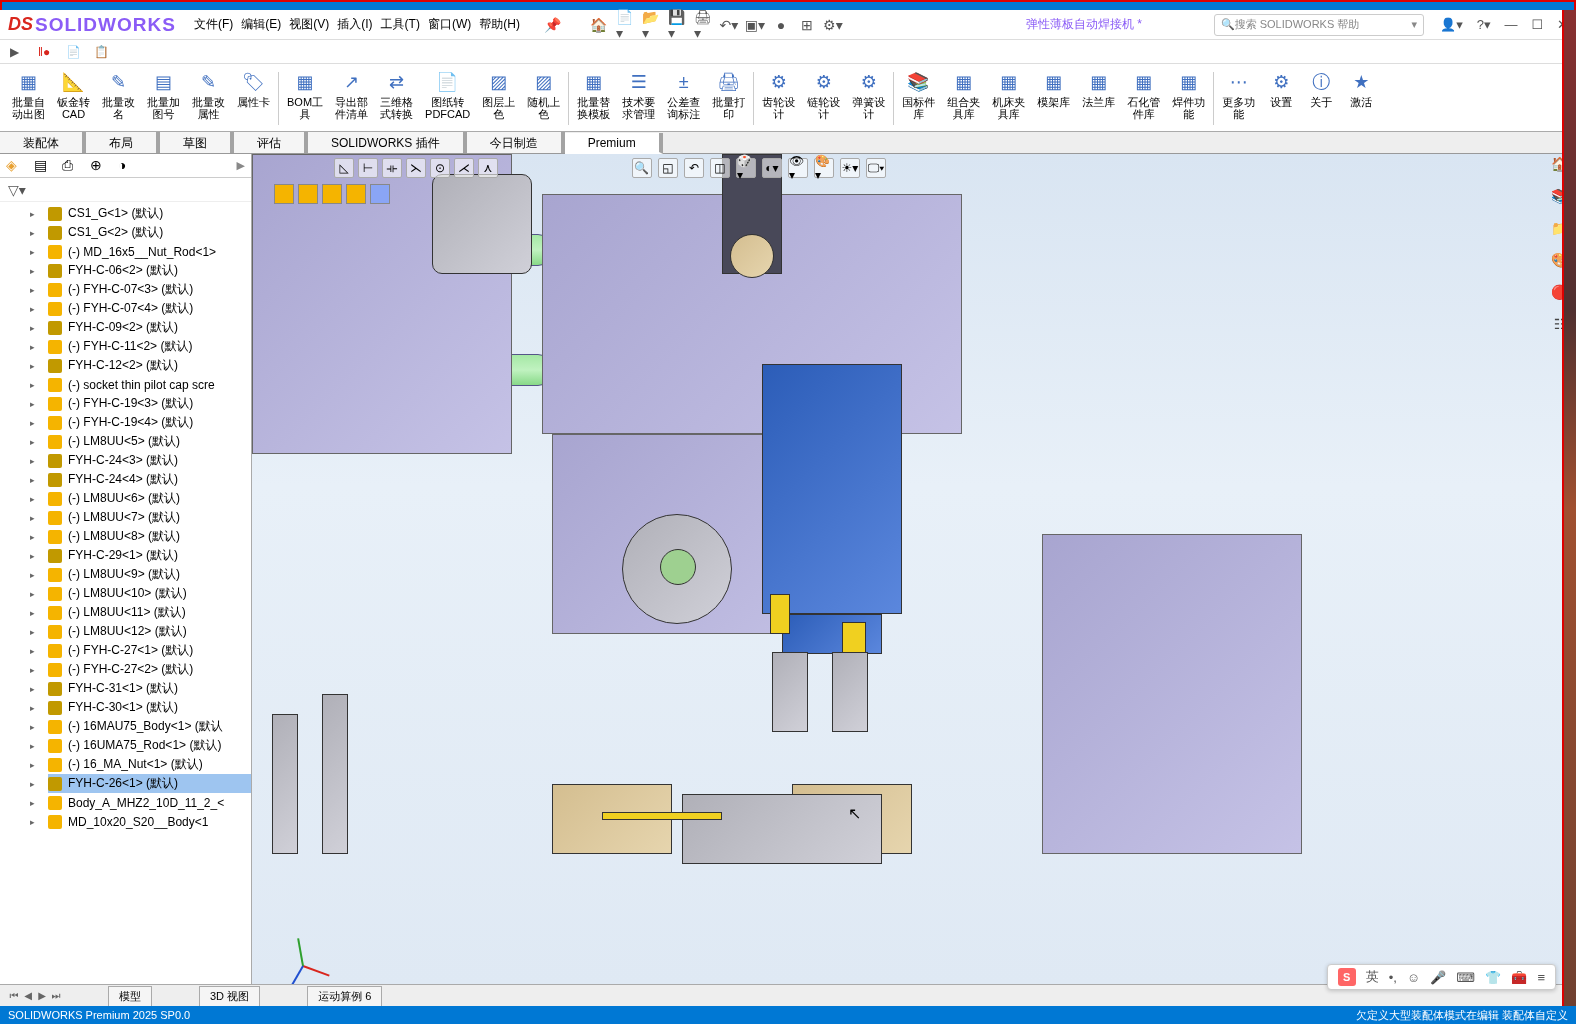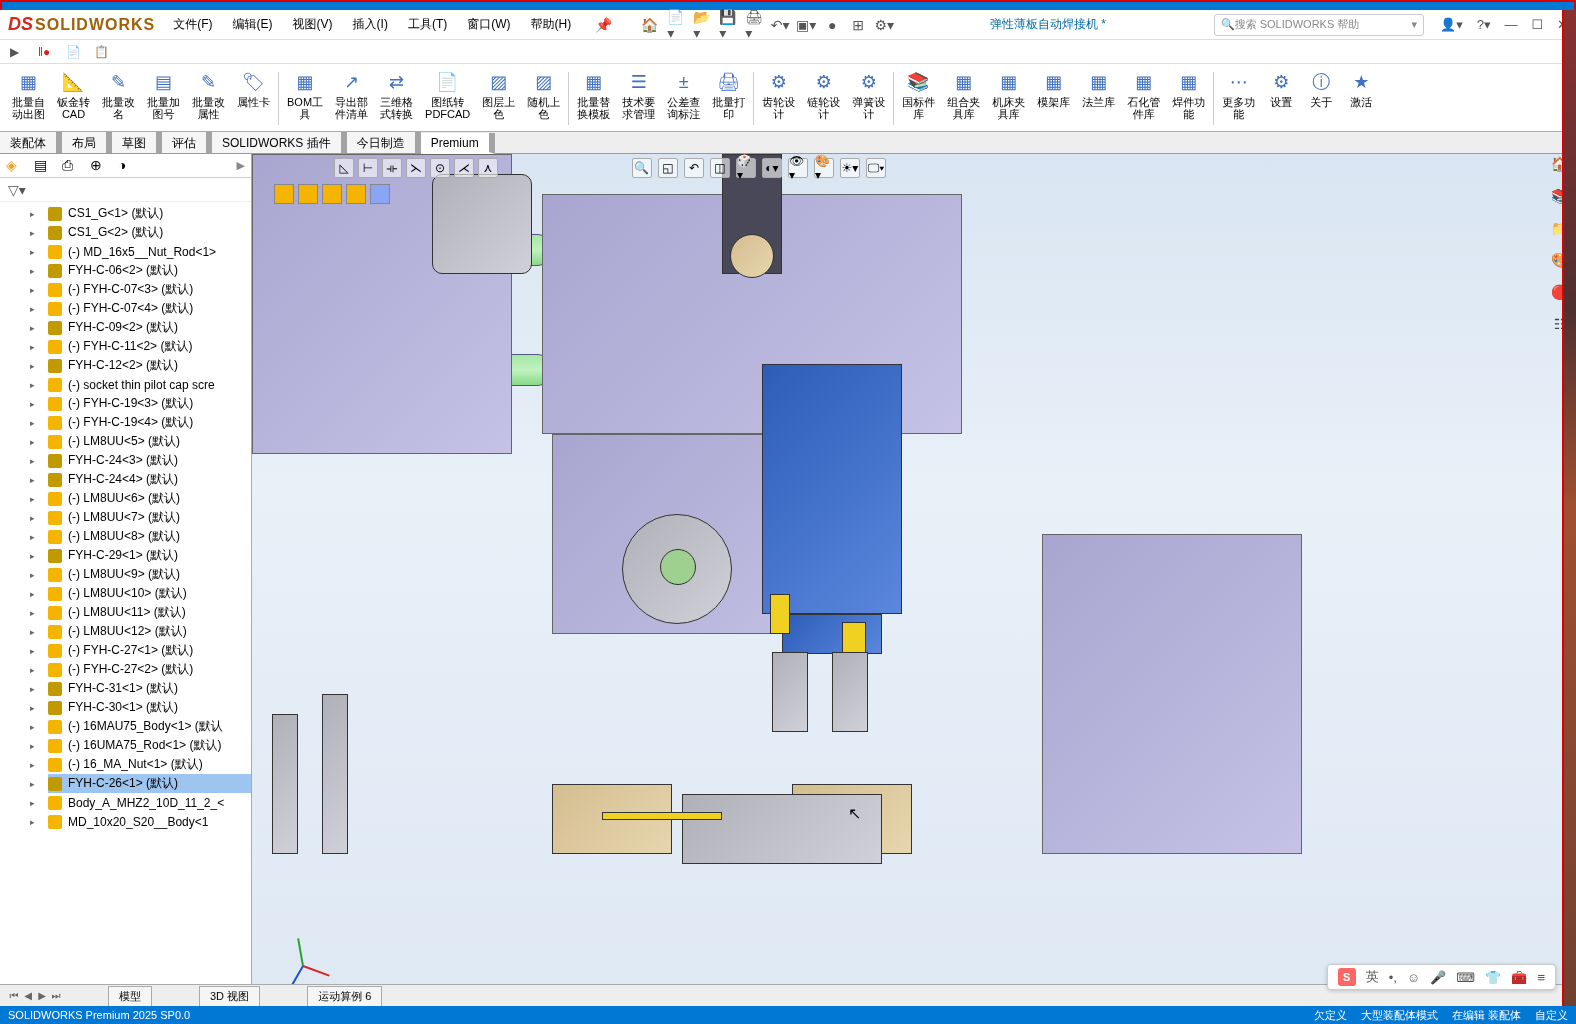--- a/index.html
+++ b/index.html
@@ -5,43 +5,43 @@
 * { margin: 0; padding: 0; box-sizing: border-box; font-family: "Microsoft YaHei", Arial, sans-serif; }
 body { background: #fff; overflow: hidden; width: 1576px; height: 1024px; position: relative; }
 
 
 .titlebar { height: 10px; background: #0078d4; border: 2px solid #d00; border-bottom: none; }
 
 
 .menubar { height: 30px; background: #fff; display: flex; align-items: center; padding: 0 8px; border-bottom: 1px solid #ddd; }
 .logo { display: flex; align-items: center; margin-right: 18px; }
 .logo-ds { color: #d9261d; font-size: 18px; font-weight: bold; font-style: italic; }
-.logo-text { color: #a16207; font-weight: bold; font-size: 16px; margin-left: 2px; letter-spacing: 1px; }
-.menu-items { display: flex; gap: 20px; font-size: 12px; align-items: center; }
+.logo-text { color: #8b5cf6; font-weight: bold; font-size: 19px; margin-left: 2px; letter-spacing: 1px; }
+.menu-items { display: flex; gap: 8px; font-size: 12px; align-items: center; }
 .menu-items span { cursor: pointer; }
 .menu-icons { display: flex; gap: 8px; margin-left: 24px; align-items: center; }
 .menu-icons .ic { width: 18px; height: 18px; display: inline-flex; align-items: center; justify-content: center; font-size: 14px; color: #555; cursor: pointer; }
-.doc-title { margin-left: auto; margin-right: 108px; font-size: 12px; color: #0369a1; }
+.doc-title { margin-left: auto; margin-right: 72px; font-size: 12px; color: #8b5cf6; }
 .searchbox { width: 210px; height: 22px; border: 1px solid #ccc; border-radius: 3px; padding: 0 6px; font-size: 11px; display: flex; align-items: center; background: #fff; color: #888; }
 .win-controls { display: flex; gap: 14px; margin-left: 16px; font-size: 13px; color: #555; }
 
 
 .quickbar { height: 24px; background: #fff; display: flex; align-items: center; padding: 0 10px; gap: 14px; border-bottom: 1px solid #ddd; }
 .qb-ic { width: 14px; height: 14px; font-size: 12px; color: #555; }
 
 
 .ribbon { height: 68px; background: #fff; border-bottom: 1px solid #aaa; display: flex; padding: 4px 6px 2px; gap: 0; overflow: hidden; }
 .rbn-btn { display: flex; flex-direction: column; align-items: center; justify-content: flex-start; padding: 2px 6px; font-size: 11px; text-align: center; cursor: pointer; min-width: 40px; }
 .rbn-ic { width: 24px; height: 24px; margin-bottom: 2px; display: flex; align-items: center; justify-content: center; font-size: 18px; }
 .rbn-sep { width: 1px; background: #ccc; margin: 4px 2px; }
 .rbn-lbl { line-height: 1.1; white-space: pre-line; }
 
 
 .tabstrip { height: 22px; background: #eee; border-bottom: 1px solid #999; display: flex; font-size: 12px; }
-.tab { padding: 3px 10px; border-right: 6px solid #a3a3a3; cursor: pointer; background: #f5f5f5; }
+.tab { padding: 3px 23px; border-right: 4px solid #a3a3a3; cursor: pointer; background: #f5f5f5; }
 .tab.active { background: #fff; border-bottom: 2px solid #fff; position: relative; top: 1px; }
 
 
 .workspace { display: flex; height: calc(100% - 10px - 30px - 24px - 68px - 22px - 22px - 18px); position: relative; }
 
 
 .leftpanel { width: 252px; background: #fff; border-right: 1px solid #aaa; display: flex; flex-direction: column; }
 .lp-tabs { height: 24px; display: flex; align-items: center; padding: 2px 6px; gap: 10px; border-bottom: 1px solid #ccc; }
 .lp-tab-ic { width: 18px; height: 18px; font-size: 14px; cursor: pointer; }
 .lp-filter { height: 24px; display: flex; align-items: center; padding: 2px 8px; border-bottom: 1px solid #eee; }
@@ -84,21 +84,21 @@
 .axis.z { background: #2050d0; transform: rotate(-150deg); }
 
 
 .bottomtabs { height: 22px; background: #eee; border-top: 1px solid #aaa; display: flex; align-items: center; font-size: 11px; padding-left: 60px; }
 .btab { padding: 2px 10px; border: 1px solid #aaa; border-bottom: none; background: #f5f5f5; margin-right: -1px; margin-left: 48px; }
 .btab-nav { display: flex; gap: 2px; position: absolute; left: 8px; }
 .btab-nav span { width: 12px; font-size: 10px; text-align: center; color: #666; }
 
 
 .statusbar { height: 18px; background: #0078d4; color: #fff; font-size: 11px; display: flex; align-items: center; padding: 0 8px; }
-.status-right { margin-left: auto; display: flex; gap: 14px; }
+.status-right { margin-left: auto; display: flex; }
 
 
 .ime { position: absolute; right: 20px; bottom: 34px; height: 26px; background: #fff; border: 1px solid #ccc; border-radius: 4px; display: flex; align-items: center; gap: 10px; padding: 0 10px; font-size: 13px; z-index: 20; box-shadow: 0 1px 4px rgba(0,0,0,0.2); }
 .ime .s-logo { width: 18px; height: 18px; background: #f66; border-radius: 3px; color:#fff; font-size:11px; text-align:center; line-height:18px; font-weight:bold; }
 .ime span { color: #555; }
 
 
 .rightstrip { position: absolute; right: 0; top: 10px; bottom: 18px; width: 14px; background: linear-gradient(180deg,#8a3030 0%,#503030 30%,#a05030 50%,#704030 100%); z-index: 30; border-left:2px solid #d00;}
 
 

